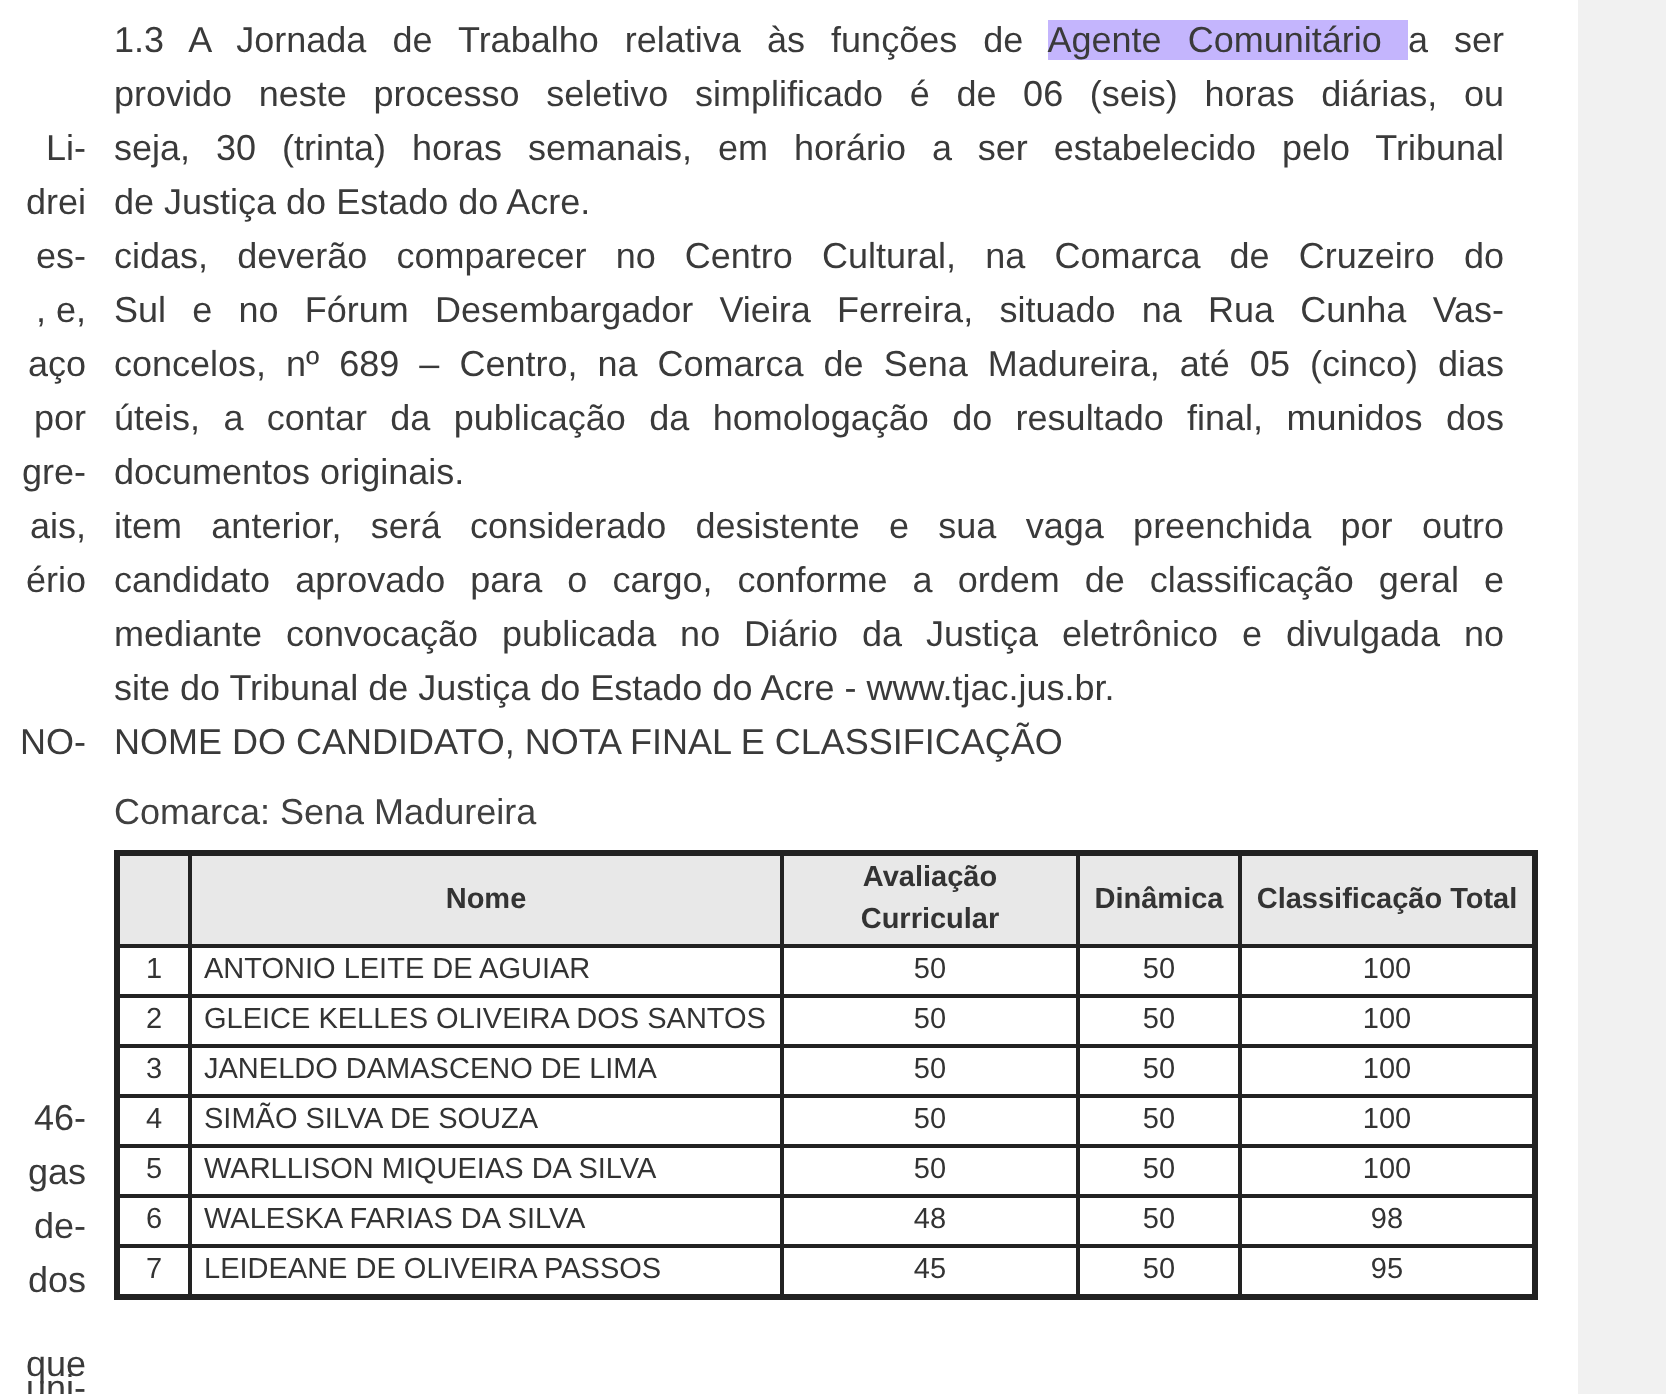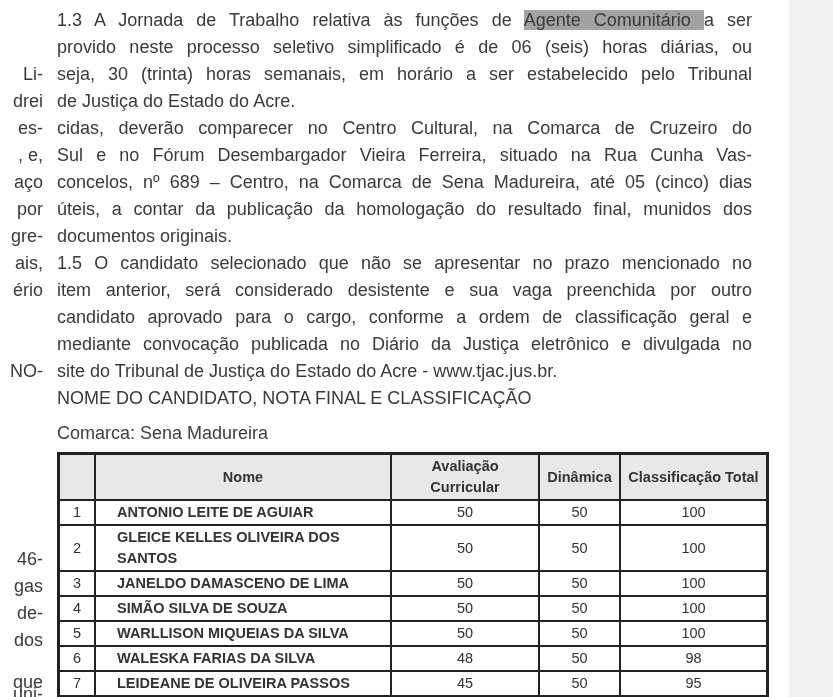--- a/index.html
+++ b/index.html
@@ -31,21 +31,21 @@
     width: 695px;
   }
   .line {
     font-size: 18px; line-height: 27px;
     text-align: justify;
     text-align-last: justify;
     white-space: nowrap;
     color: #3a3a3a;
   }
   .line.last { text-align-last: left; }
-  .hl { background: #a3a3a3; }
+  .hl { background: #c4b5fd; }
   .comarca {
     margin-top: 8px;
     font-size: 18px; line-height: 27px;
     color: #404040;
   }
   table.results {
     margin-top: 5px;
     border-collapse: separate;
     border-spacing: 0;
     border: 2px solid #222222;
@@ -64,21 +64,21 @@
   }
   table.results th {
     background: #e8e8e8;
     font-weight: bold;
   }
   table.results .c0 { width: 26px; }
   table.results .c1 { width: 286px; }
   table.results .c2 { width: 138px; }
   table.results .c3 { width: 71px; }
   table.results .c4 { width: 137px; }
-  table.results td.c1 { text-align: left; padding-left: 21px; font-weight: bold; }
+  table.results td.c1 { text-align: left; padding-left: 6px; }
 </style>
 </head>
 <body>
 
 <div class="left-margin-column">
     <div class="frag" style="top: 61px;">Li-</div>
     <div class="frag" style="top: 88px;">drei</div>
     <div class="frag" style="top: 115px; margin-left: 48px;">es-</div>
     <div class="frag" style="top: 142px;">, e,</div>
     <div class="frag" style="top: 169px;">aço</div>
@@ -104,21 +104,20 @@
         <div class="line last"><span>de Justiça do Estado do Acre.</span></div>
       </div>
       <div>
         <div class="line"><span>cidas, deverão comparecer no Centro Cultural, na Comarca de Cruzeiro do</span></div>
         <div class="line"><span>Sul e no Fórum Desembargador Vieira Ferreira, situado na Rua Cunha Vas-</span></div>
         <div class="line"><span>concelos, nº 689 – Centro, na Comarca de Sena Madureira, até 05 (cinco) dias</span></div>
         <div class="line"><span>úteis, a contar da publicação da homologação do resultado final, munidos dos</span></div>
         <div class="line last"><span>documentos originais.</span></div>
       </div>
       <div>
-        <div class="line"><span>1.5 O candidato selecionado que não se apresentar no prazo mencionado no</span></div>
         <div class="line"><span>item anterior, será considerado desistente e sua vaga preenchida por outro</span></div>
         <div class="line"><span>candidato aprovado para o cargo, conforme a ordem de classificação geral e</span></div>
         <div class="line"><span>mediante convocação publicada no Diário da Justiça eletrônico e divulgada no</span></div>
         <div class="line last"><span>site do Tribunal de Justiça do Estado do Acre - www.tjac.jus.br.</span></div>
       </div>
     </div>
   <div class="line last">NOME DO CANDIDATO, NOTA FINAL E CLASSIFICAÇÃO</div>
   <div class="comarca">Comarca: Sena Madureira</div>
   <table class="results">
     <thead>

